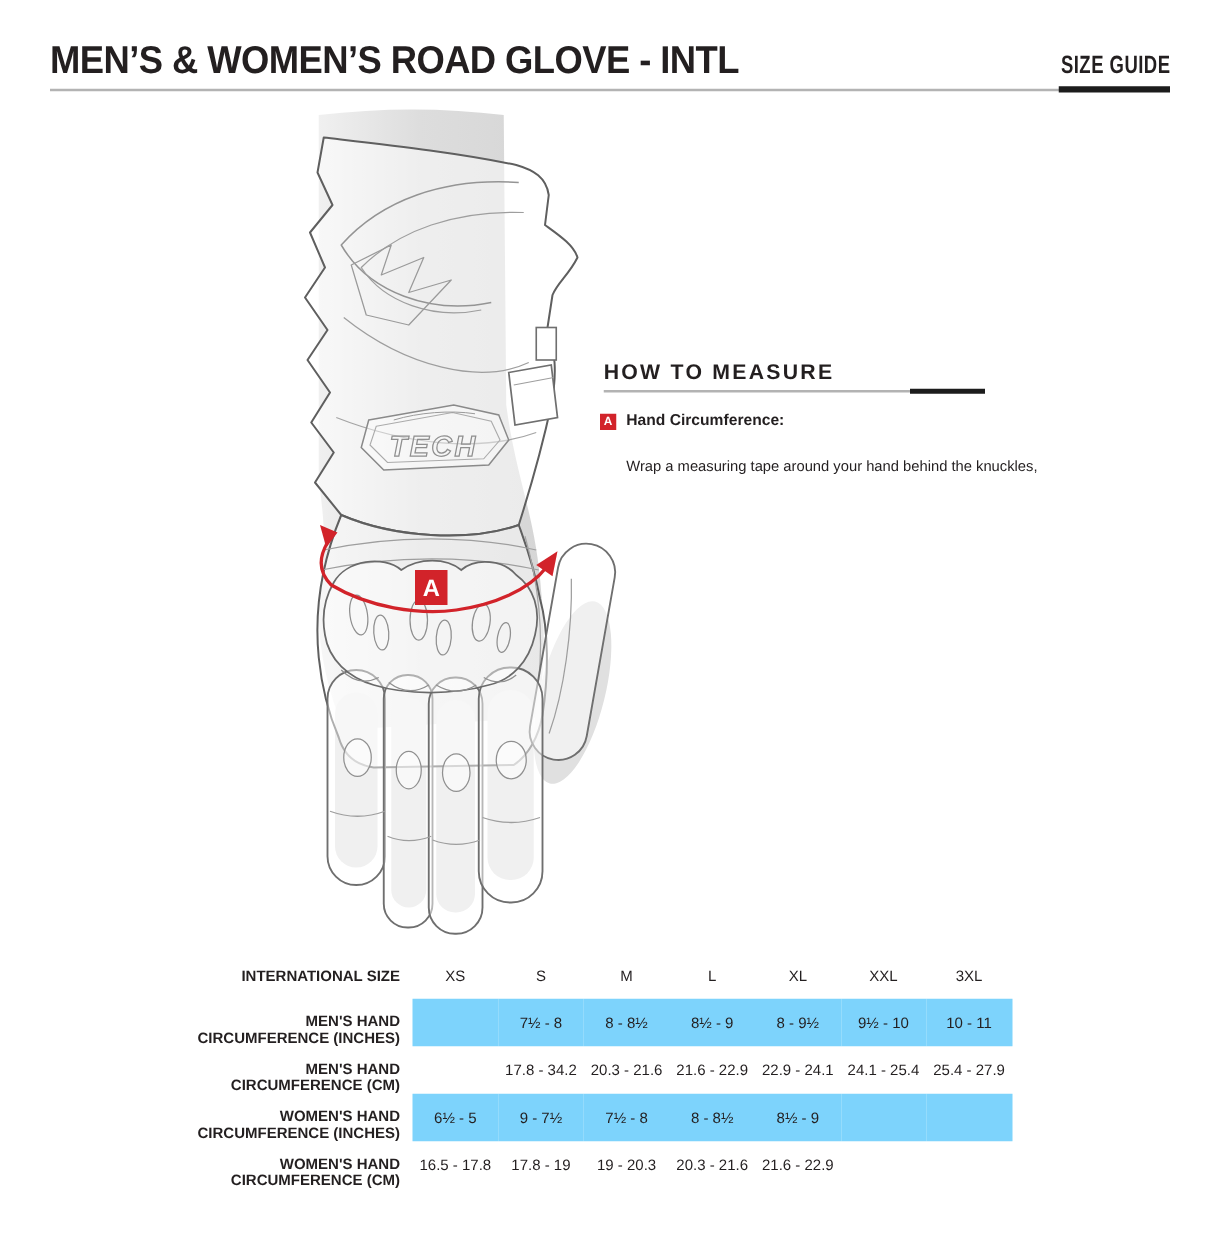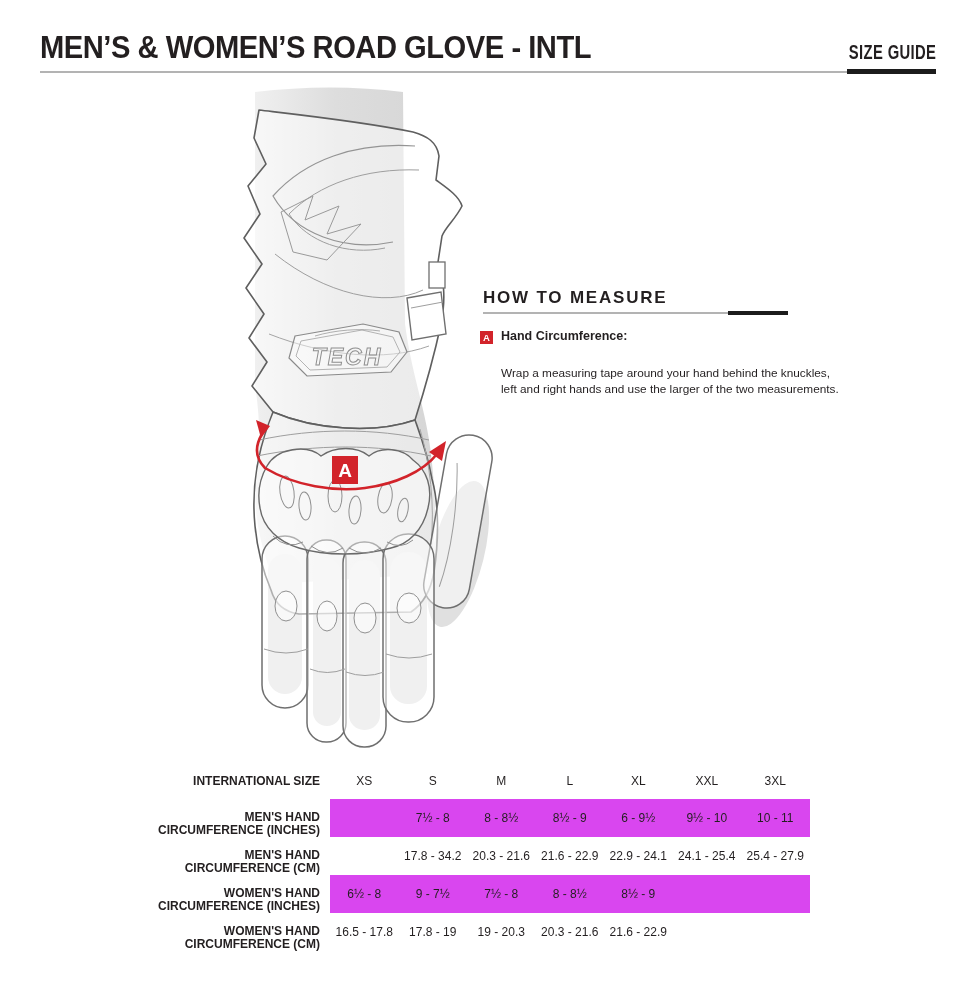--- a/index.html
+++ b/index.html
@@ -25,21 +25,21 @@
   .htm-body{left:501px;top:347px;font-size:11.8px;line-height:16.2px;margin-top:18px;}
 
   
   .size-table{left:40px;top:763px;display:grid;
               grid-template-columns:290px repeat(7,68.5px);
               grid-template-rows:36px repeat(4,38px);}
   .cell{display:flex;align-items:center;justify-content:center;font-size:12px;}
   .corner,.rowlabel{justify-content:flex-end;text-align:center;padding-right:10px;font-weight:bold;box-sizing:border-box;}
   .corner{font-size:12px;}
   .rowlabel{flex-direction:column;align-items:flex-end;font-size:12px;line-height:13px;}
-  .shaded{background:#d946ef;text-align:center;}
+  .shaded{background:#7dd3fc;text-align:center;}
 
   svg text{font-family:"Liberation Sans","DejaVu Sans",sans-serif;}
 </style>
 </head>
 <body>
 
 <div class="abs page-title">MEN’S &amp; WOMEN’S ROAD GLOVE - INTL</div>
 <div class="abs size-guide">SIZE GUIDE</div>
 <div class="abs hrule-gray"></div>
 <div class="abs hrule-black"></div>
@@ -143,21 +143,20 @@
 </svg>
 
 <div class="abs htm-head">HOW TO MEASURE</div>
 <div class="abs htm-rule-gray"></div>
 <div class="abs htm-rule-black"></div>
 
 <div class="abs marker-badge">A</div>
 <div class="abs htm-title">Hand Circumference:</div>
 <div class="abs htm-body">
   <div>Wrap a measuring tape around your hand behind the knuckles,</div>
-  <div>left and right hands and use the larger of the two measurements.</div>
 </div>
 
 <div class="abs size-table">
 
   <div class="cell corner">INTERNATIONAL SIZE</div>
   <div class="cell">XS</div>
   <div class="cell">S</div>
   <div class="cell">M</div>
   <div class="cell">L</div>
   <div class="cell">XL</div>
@@ -165,41 +164,41 @@
   <div class="cell">3XL</div>
 
   <div class="cell rowlabel">
     <span>MEN'S HAND</span>
     <span>CIRCUMFERENCE (INCHES)</span>
   </div>
   <div class="cell shaded"></div>
   <div class="cell shaded">7½ - 8</div>
   <div class="cell shaded">8 - 8½</div>
   <div class="cell shaded">8½ - 9</div>
-  <div class="cell shaded">6 - 9½</div>
+  <div class="cell shaded">8 - 9½</div>
   <div class="cell shaded">9½ - 10</div>
   <div class="cell shaded">10 - 11</div>
 
   <div class="cell rowlabel">
     <span>MEN'S HAND</span>
     <span>CIRCUMFERENCE (CM)</span>
   </div>
   <div class="cell"></div>
   <div class="cell">17.8 - 34.2</div>
   <div class="cell">20.3 - 21.6</div>
   <div class="cell">21.6 - 22.9</div>
   <div class="cell">22.9 - 24.1</div>
   <div class="cell">24.1 - 25.4</div>
   <div class="cell">25.4 - 27.9</div>
 
   <div class="cell rowlabel">
     <span>WOMEN'S HAND</span>
     <span>CIRCUMFERENCE (INCHES)</span>
   </div>
-  <div class="cell shaded">6½ - 8</div>
+  <div class="cell shaded">6½ - 5</div>
   <div class="cell shaded">9 - 7½</div>
   <div class="cell shaded">7½ - 8</div>
   <div class="cell shaded">8 - 8½</div>
   <div class="cell shaded">8½ - 9</div>
   <div class="cell shaded"></div>
   <div class="cell shaded"></div>
 
   <div class="cell rowlabel">
     <span>WOMEN'S HAND</span>
     <span>CIRCUMFERENCE (CM)</span>

